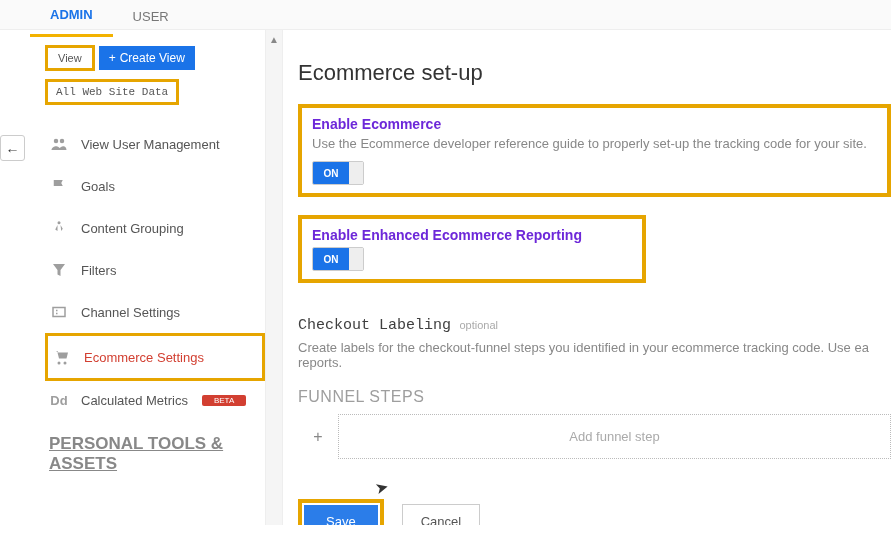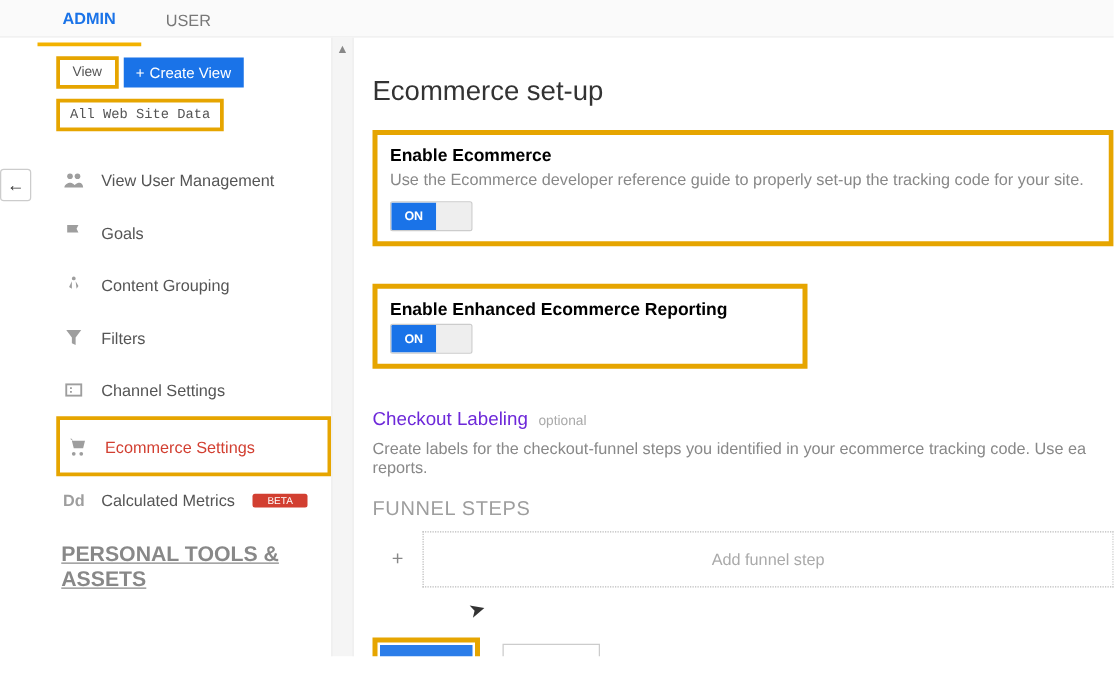--- a/index.html
+++ b/index.html
@@ -72,29 +72,29 @@
   .section-label { font-size:17px; font-weight:bold; color:#888; margin-top:14px; padding-left:4px;text-decoration:underline;}
   .scrollbar-col { width:18px; background:#f5f5f5; border-left:1px solid #eee; border-right:1px solid #eee; position:relative;}
   .scroll-arrow { position:absolute; left:3px; font-size:10px; color:#888;}
   .scroll-arrow.top { top:4px;}
   .main {
     flex:1; padding: 30px 0 0 15px; overflow:hidden;
   }
   .main h1 { font-size:22px; font-weight:400; color:#333; margin-bottom:18px;}
   .card { margin-bottom: 18px; }
   .card.highlighted { border:4px solid #e6a500; padding:8px 10px;}
-  .card-title { font-size:14px; font-weight:bold; color:#000000; margin-bottom:4px;}
+  .card-title { font-size:14px; font-weight:bold; color:#6d28d9; margin-bottom:4px;}
   .card-sub { font-size:13px; color:#888; margin-bottom:10px;}
   .toggle {
-    width:66px; height:24px; border:1px solid #ccc; border-radius:2px;
+    width:52px; height:24px; border:1px solid #ccc; border-radius:2px;
     display:inline-flex; align-items:stretch; cursor:pointer; overflow:hidden;
   }
   .toggle .on { background:#1a73e8; color:#fff; flex:0 0 36px; display:flex; align-items:center; justify-content:center; font-size:10px; font-weight:bold;}
   .toggle .off { background:#eee; flex:1;}
-  .section-head { font-size:15px; color:#6d28d9; margin-bottom:6px;}
+  .section-head { font-size:15px; color:#404040; margin-bottom:6px;font-family:Liberation Mono, monospace;}
   .optional { font-size:11px; color:#aaa; margin-left:4px;}
   .funnel-label { font-size:16px; color:#9e9e9e; letter-spacing:0.5px; margin:18px 0 8px 0;}
   .funnel-row { display:flex; align-items:center;}
   .funnel-plus { width:40px; text-align:center; color:#888; font-size:16px;}
   .funnel-box { border:1px dotted #bbb; flex:1; padding:14px; text-align:center; color:#aaa; font-size:13px;}
   .action-row { display:flex; gap:18px; align-items:center; margin-top:40px;}
   .save-wrap { border:4px solid #e6a500; padding:2px; display:inline-block;}
   .save-btn { background:#2b7de9; color:#fff; border:none; padding:9px 22px; font-size:13px; cursor:pointer;}
   .cancel-btn { background:#fff; border:1px solid #ccc; padding:9px 18px; font-size:13px; color:#555; cursor:pointer;}
   .cursor-arrow { position:absolute; left:375px; top:478px; font-size:16px; transform:rotate(-15deg); color:#333;}
@@ -197,21 +197,21 @@
 
     <div class="card highlighted">
       <div class="card-title">Enable Ecommerce</div>
       <div class="card-sub">Use the Ecommerce developer reference guide to properly set-up the tracking code for your site.</div>
       <div class="toggle">
         <div class="on">ON</div>
         <div class="off"></div>
       </div>
     </div>
 
-    <div class="card highlighted" style="display:inline-block; padding-right:60px;margin-top:12px;">
+    <div class="card highlighted" style="display:inline-block; padding-right:60px;">
       <div class="card-title">Enable Enhanced Ecommerce Reporting</div>
       <div class="toggle">
         <div class="on">ON</div>
         <div class="off"></div>
       </div>
     </div>
 
     <div style="margin-top:14px;">
       <span class="section-head">Checkout Labeling</span>
       <span class="optional">optional</span>

